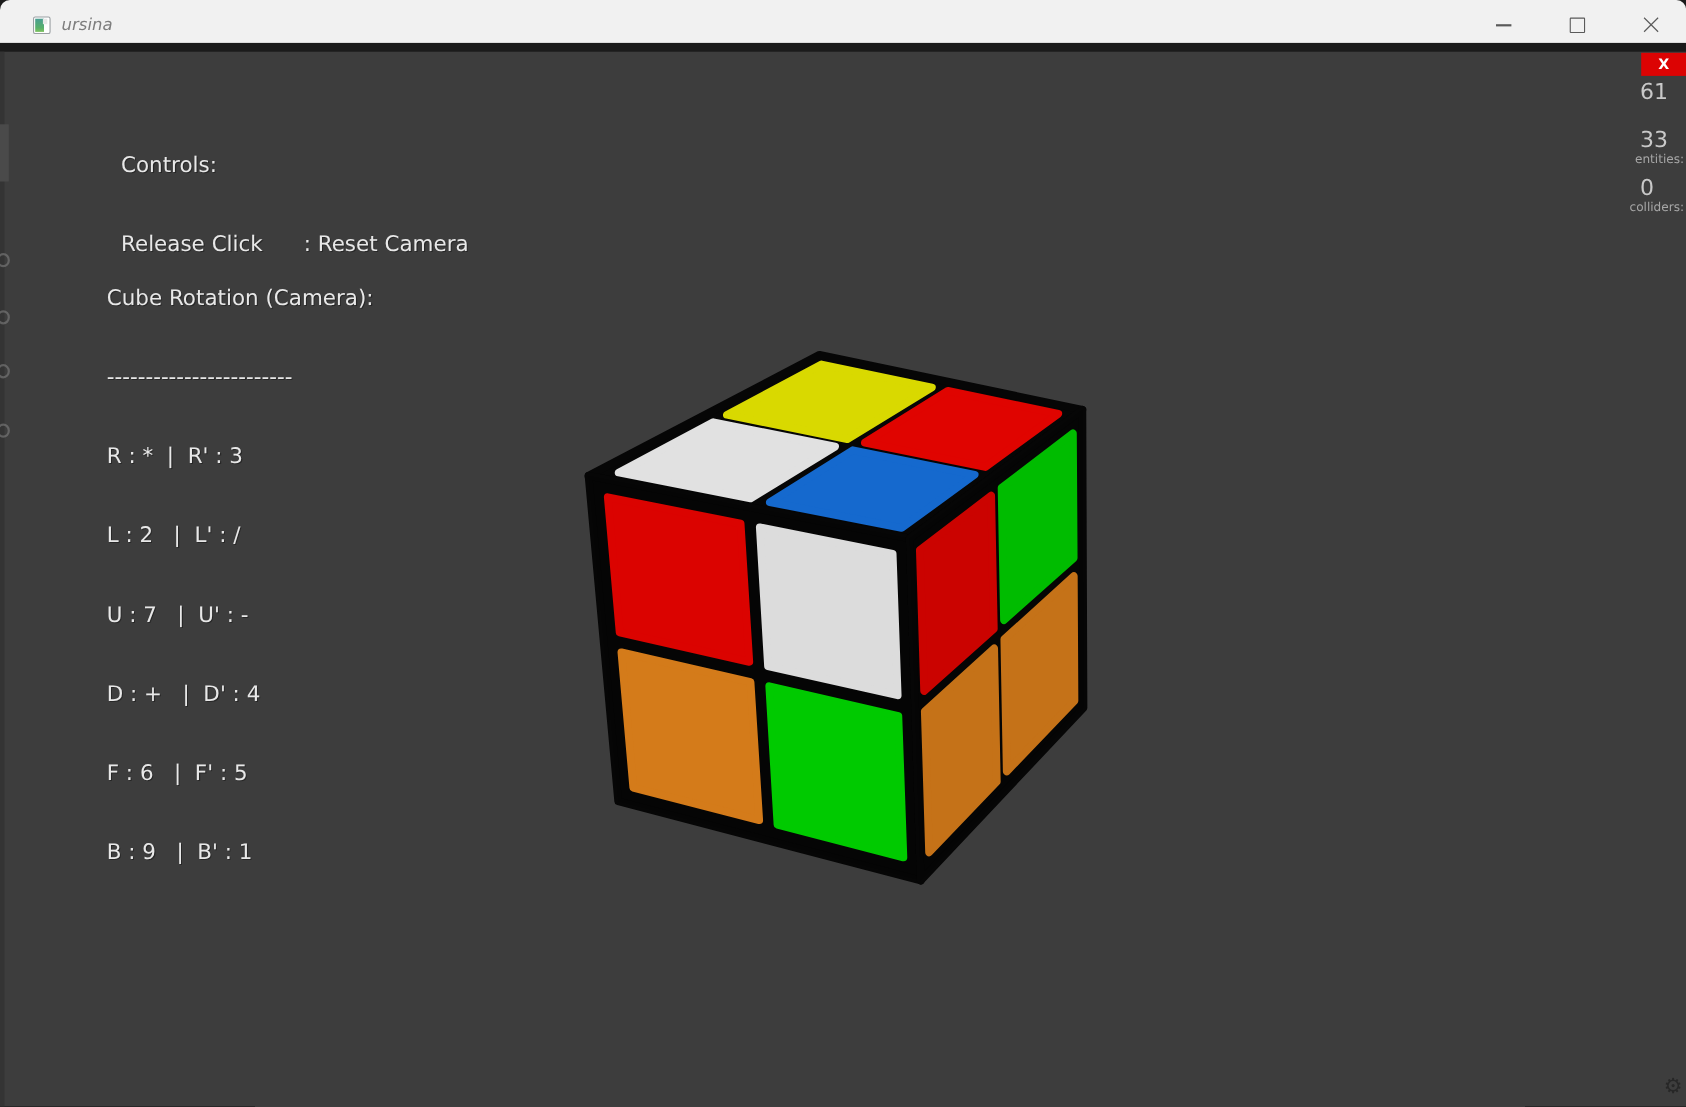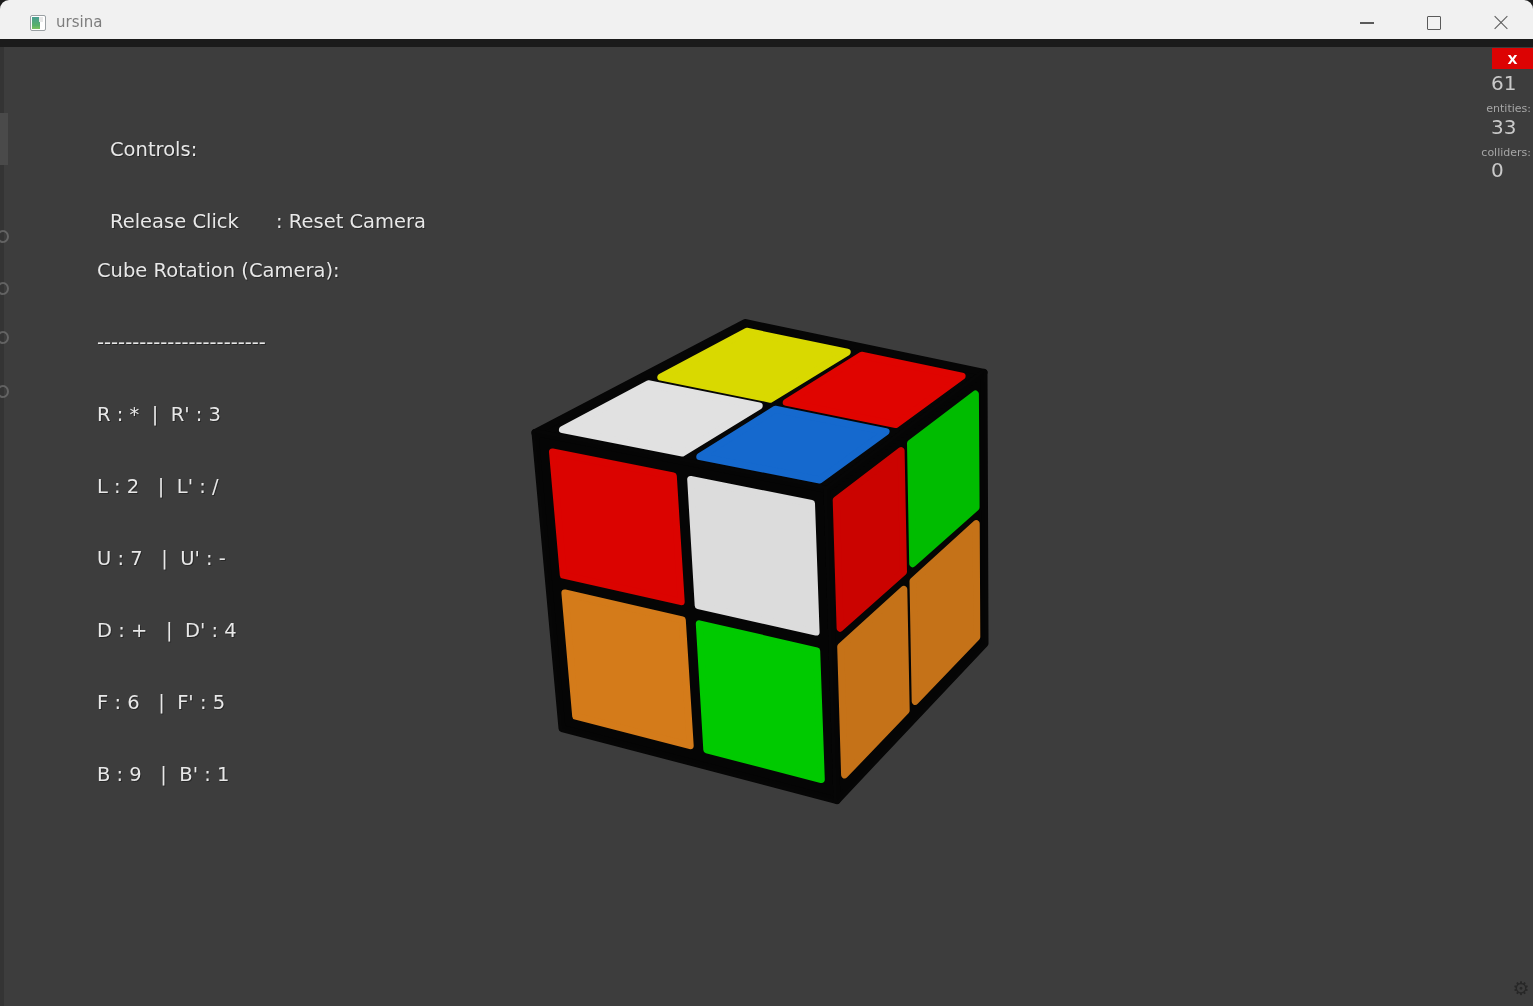--- a/index.html
+++ b/index.html
@@ -1,20 +1,20 @@
 <!DOCTYPE html>
 <html><head>
 <meta charset="utf-8">
 <style>
   html,body{margin:0;padding:0;background:#1b1b1b;width:1533px;height:1006px;overflow:hidden;
             font-family:"DejaVu Sans", "Liberation Sans", sans-serif;}
   #window{position:absolute;left:0;top:0;width:1533px;height:1006px;border-radius:9px 9px 0 0;overflow:hidden;}
 
   
-  #titlebar{position:absolute;left:0;top:0;width:1533px;height:39px;background:#f1f1f1;}
+  #titlebar{position:absolute;left:0;top:0;width:1533px;height:39px;background:#f1f1f1;font-style:italic;}
   #app-icon{position:absolute;left:30px;top:15px;width:16px;height:16px;background:#fff;
             border:1px solid #9aa0a3;border-radius:2px;box-sizing:border-box;}
   #app-icon .img{position:absolute;left:1px;top:1px;width:8px;height:12px;
             background:linear-gradient(180deg,#4a9e92 0%,#58b06a 70%,#7ec25f 100%);}
   #app-icon .notch{position:absolute;right:2px;top:1px;width:4px;height:5px;background:#e8e8e8;}
   #window-title{position:absolute;left:56px;top:13px;font-size:15px;color:#7d7d7d;}
   .win-btn{position:absolute;top:0;width:47px;height:44px;background:transparent;border:none;cursor:default;}
   #btn-min{left:1343px;} #btn-max{left:1410px;} #btn-close{left:1477px;}
   .glyph-min{position:absolute;left:17px;top:22px;width:14px;height:0;border-top:2px solid #5a5a5a;}
   .glyph-max{position:absolute;left:17px;top:16px;width:12px;height:12px;border:1.4px solid #5a5a5a;border-radius:1px;}
@@ -32,21 +32,21 @@
   .help-block{position:absolute;left:97px;color:#e8e8e8;font-size:19.5px;line-height:24px;
               white-space:pre;text-shadow:1px 1px 0 rgba(0,0,0,.35);}
   #help-controls{top:43px;margin-left:13px;}
   #help-rotation{top:164px;}
 
   
   #exit-btn{position:absolute;left:1492px;top:1px;width:41px;height:21px;background:#dc0303;border:none;
             color:#fff;font-size:13px;font-weight:bold;text-align:center;line-height:21px;cursor:default;
             font-family:"DejaVu Sans", sans-serif;}
   .hud-num{position:absolute;left:1491px;color:#c9c9c9;font-size:20px;line-height:28px;}
-  .hud-label{position:absolute;right:2px;color:#a6a6a6;font-size:11px;line-height:12px;}
+  .hud-label{position:absolute;right:2px;color:#a6a6a6;font-size:11px;line-height:12px;margin-top:36px;}
   #hud-fps{top:22px;} #hud-entities-label{top:56px;} #hud-entities{top:66px;text-align:center;}
   #hud-colliders-label{top:100px;} #hud-colliders{top:109px;}
 
   
   #scene-svg{position:absolute;left:0;top:0;width:1533px;height:1006px;}
 
   
   #gear{position:absolute;left:1510px;top:930px;width:22px;height:22px;color:#272727;
         font-size:19px;line-height:22px;text-align:center;cursor:default;}
 </style>

